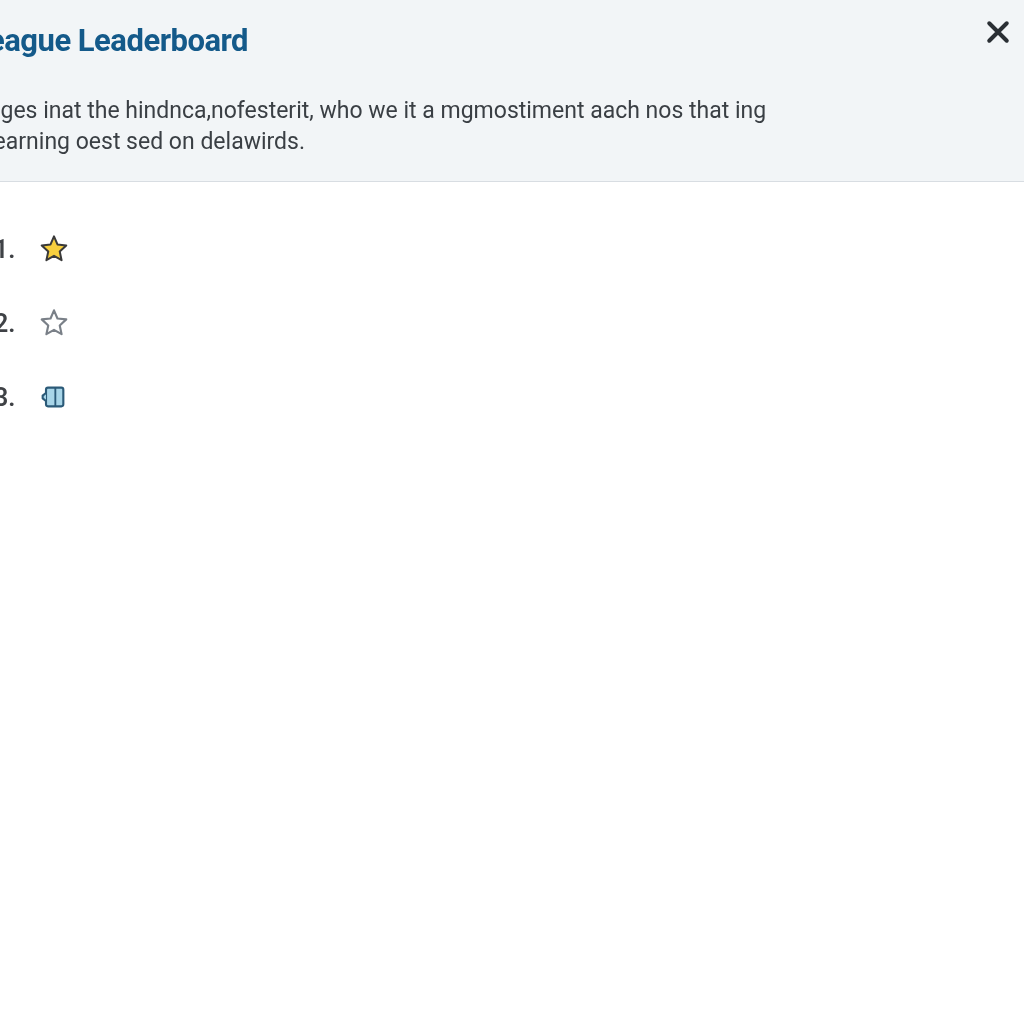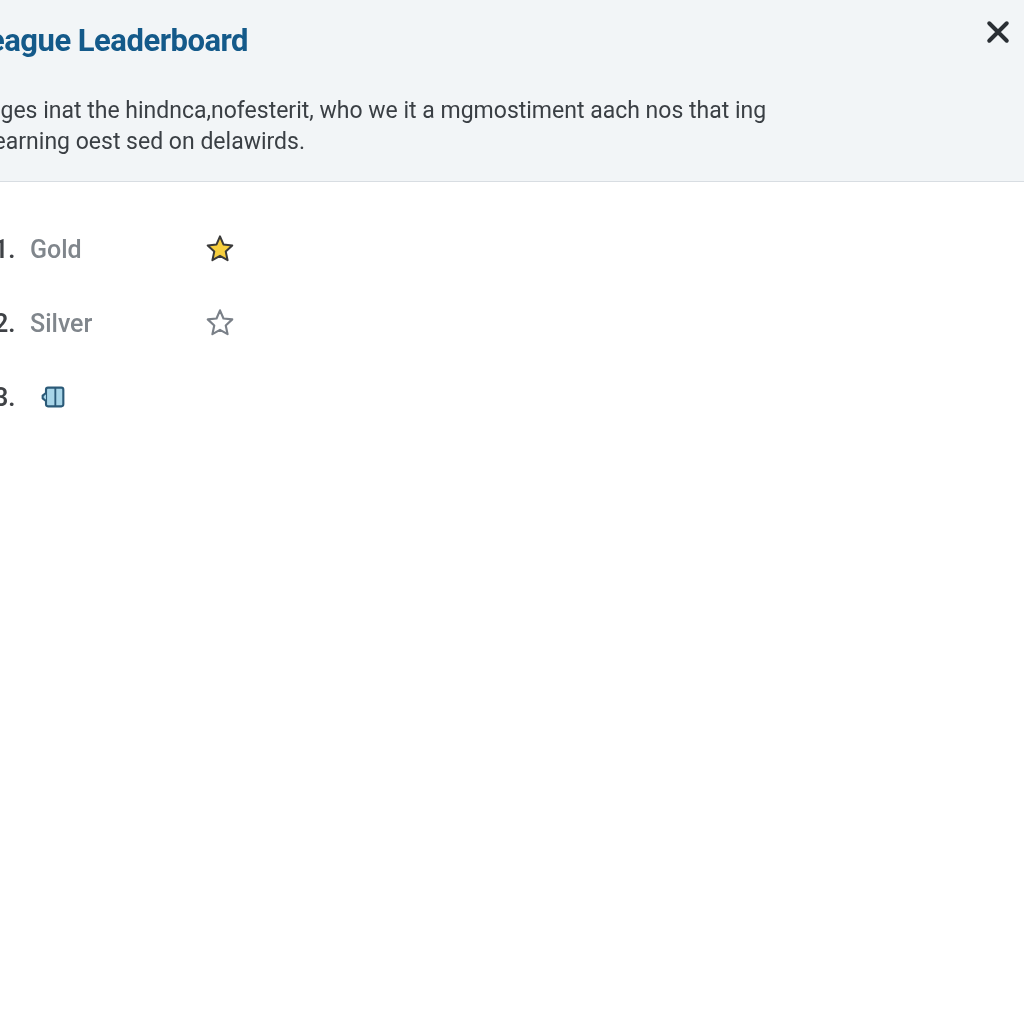--- a/index.html
+++ b/index.html
@@ -99,31 +99,29 @@
     <svg viewBox="0 0 24 24">
       <path d="M5 5 L19 19 M19 5 L5 19" stroke="currentColor" stroke-width="3.2" stroke-linecap="round" fill="none"></path>
     </svg>
   </div>
 </div>
 
 <div class="content">
 
   <div class="list-row">
     <span class="rank">1.</span>
-    <span class="tier-name">Gold</span>
     <span class="row-icon">
       <svg viewBox="0 0 24 24">
         <path d="M12 2.5 L14.6 8.6 L21.2 9.3 L16.3 13.9 L17.7 20.4 L12 17.1 L6.3 20.4 L7.7 13.9 L2.8 9.3 L9.4 8.6 Z" fill="#f7cf3e" stroke="#3a3a3a" stroke-width="1.5" stroke-linejoin="round"></path>
       </svg>
     </span>
   </div>
 
   <div class="list-row">
     <span class="rank">2.</span>
-    <span class="tier-name">Silver</span>
     <span class="row-icon">
       <svg viewBox="0 0 24 24">
         <path d="M12 2.5 L14.6 8.6 L21.2 9.3 L16.3 13.9 L17.7 20.4 L12 17.1 L6.3 20.4 L7.7 13.9 L2.8 9.3 L9.4 8.6 Z" fill="none" stroke="#7a8088" stroke-width="1.6" stroke-linejoin="round"></path>
       </svg>
     </span>
   </div>
 
   <div class="list-row">
     <span class="rank">3.</span>
     <span class="row-icon">

